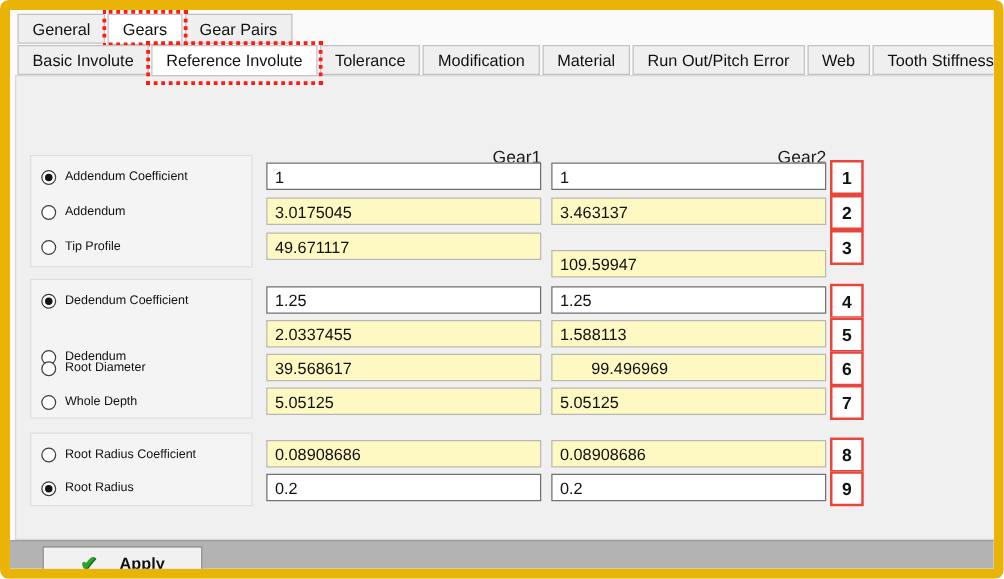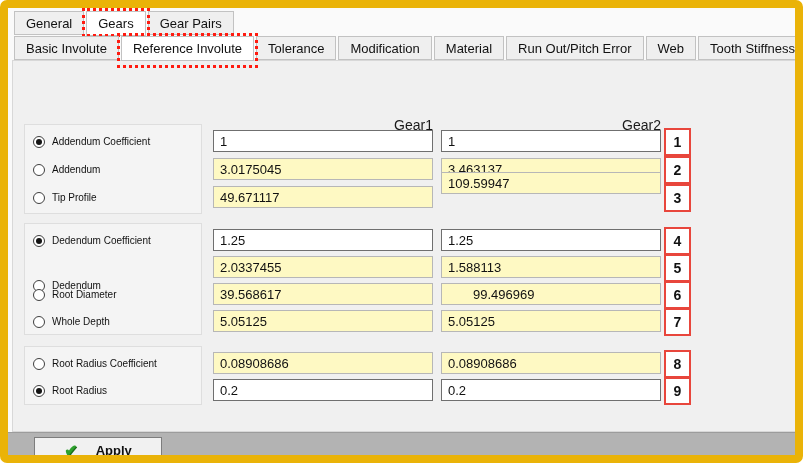--- a/index.html
+++ b/index.html
@@ -130,21 +130,21 @@
   <input class="field c2 readonly" readonly="" style="top: 150px;" value="3.463137">
   <div class="callout" style="top:148px">
       <span>2</span>
     </div>
 
   <div class="row-label" style="top:181px">
     <span class="radio"></span>
     <span class="rlabel">Tip Profile</span>
   </div>
   <input class="field c1 readonly" readonly="" style="top: 178px;" value="49.671117">
-  <input class="field c2 readonly" readonly="" style="top: 164px;" value="109.59947">
+  <input class="field c2 readonly" readonly="" style="top: 192px;" value="109.59947">
   <div class="callout" style="top:176px">
       <span>3</span>
     </div>
 
   <div class="row-label" style="top:224px">
     <span class="radio checked"></span>
     <span class="rlabel">Dedendum Coefficient</span>
   </div>
   <input class="field c1" style="top: 221px;" value="1.25">
   <input class="field c2" style="top: 221px;" value="1.25">

